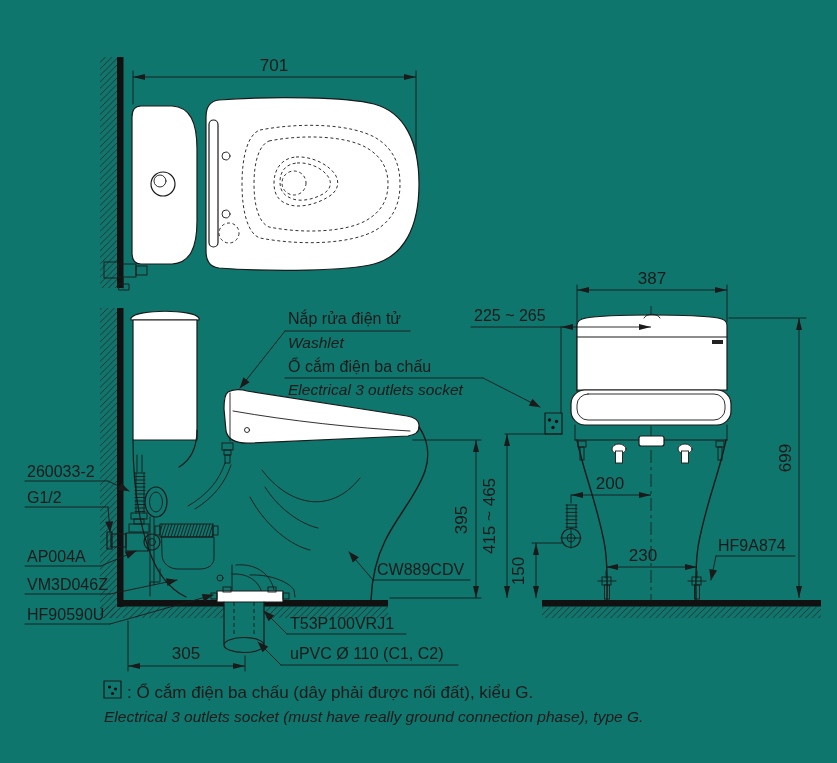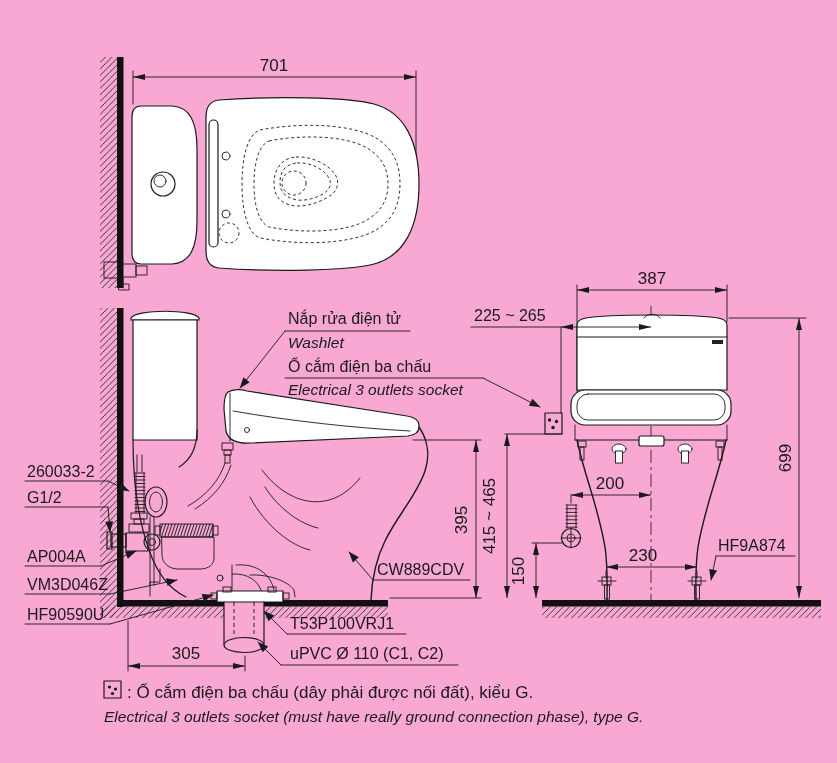--- a/index.html
+++ b/index.html
@@ -1,16 +1,16 @@
 <!DOCTYPE html>
 <html><head>
 <meta charset="utf-8">
 <style>
   html,body{margin:0;padding:0;background:#fff;}
-  #stage{position:relative;width:837px;height:763px;background:#f9a8d4;overflow:hidden;
+  #stage{position:relative;width:837px;height:763px;background:#0f766e;overflow:hidden;
          font-family:"Liberation Sans","DejaVu Sans",sans-serif;}
   svg{display:block;}
   .t  {font-family:"Liberation Sans","DejaVu Sans",sans-serif;font-size:16px;fill:#1a1a1a;}
   .ti {font-family:"Liberation Sans","DejaVu Sans",sans-serif;font-size:15.5px;font-style:italic;fill:#1a1a1a;}
   .td {font-family:"Liberation Sans","DejaVu Sans",sans-serif;font-size:17px;fill:#1a1a1a;}
   .tf {font-family:"Liberation Sans","DejaVu Sans",sans-serif;font-size:17px;fill:#1a1a1a;}
   .tfi{font-family:"Liberation Sans","DejaVu Sans",sans-serif;font-size:15.5px;font-style:italic;fill:#1a1a1a;}
   .ln  {stroke:#1a1a1a;stroke-width:1.2;fill:none;stroke-linecap:round;stroke-linejoin:round;}
   .lnf {stroke:#1a1a1a;stroke-width:1.2;fill:#fff;stroke-linejoin:round;}
   .lnb {stroke:#1a1a1a;stroke-width:1.4;fill:none;stroke-linecap:round;stroke-linejoin:round;}

